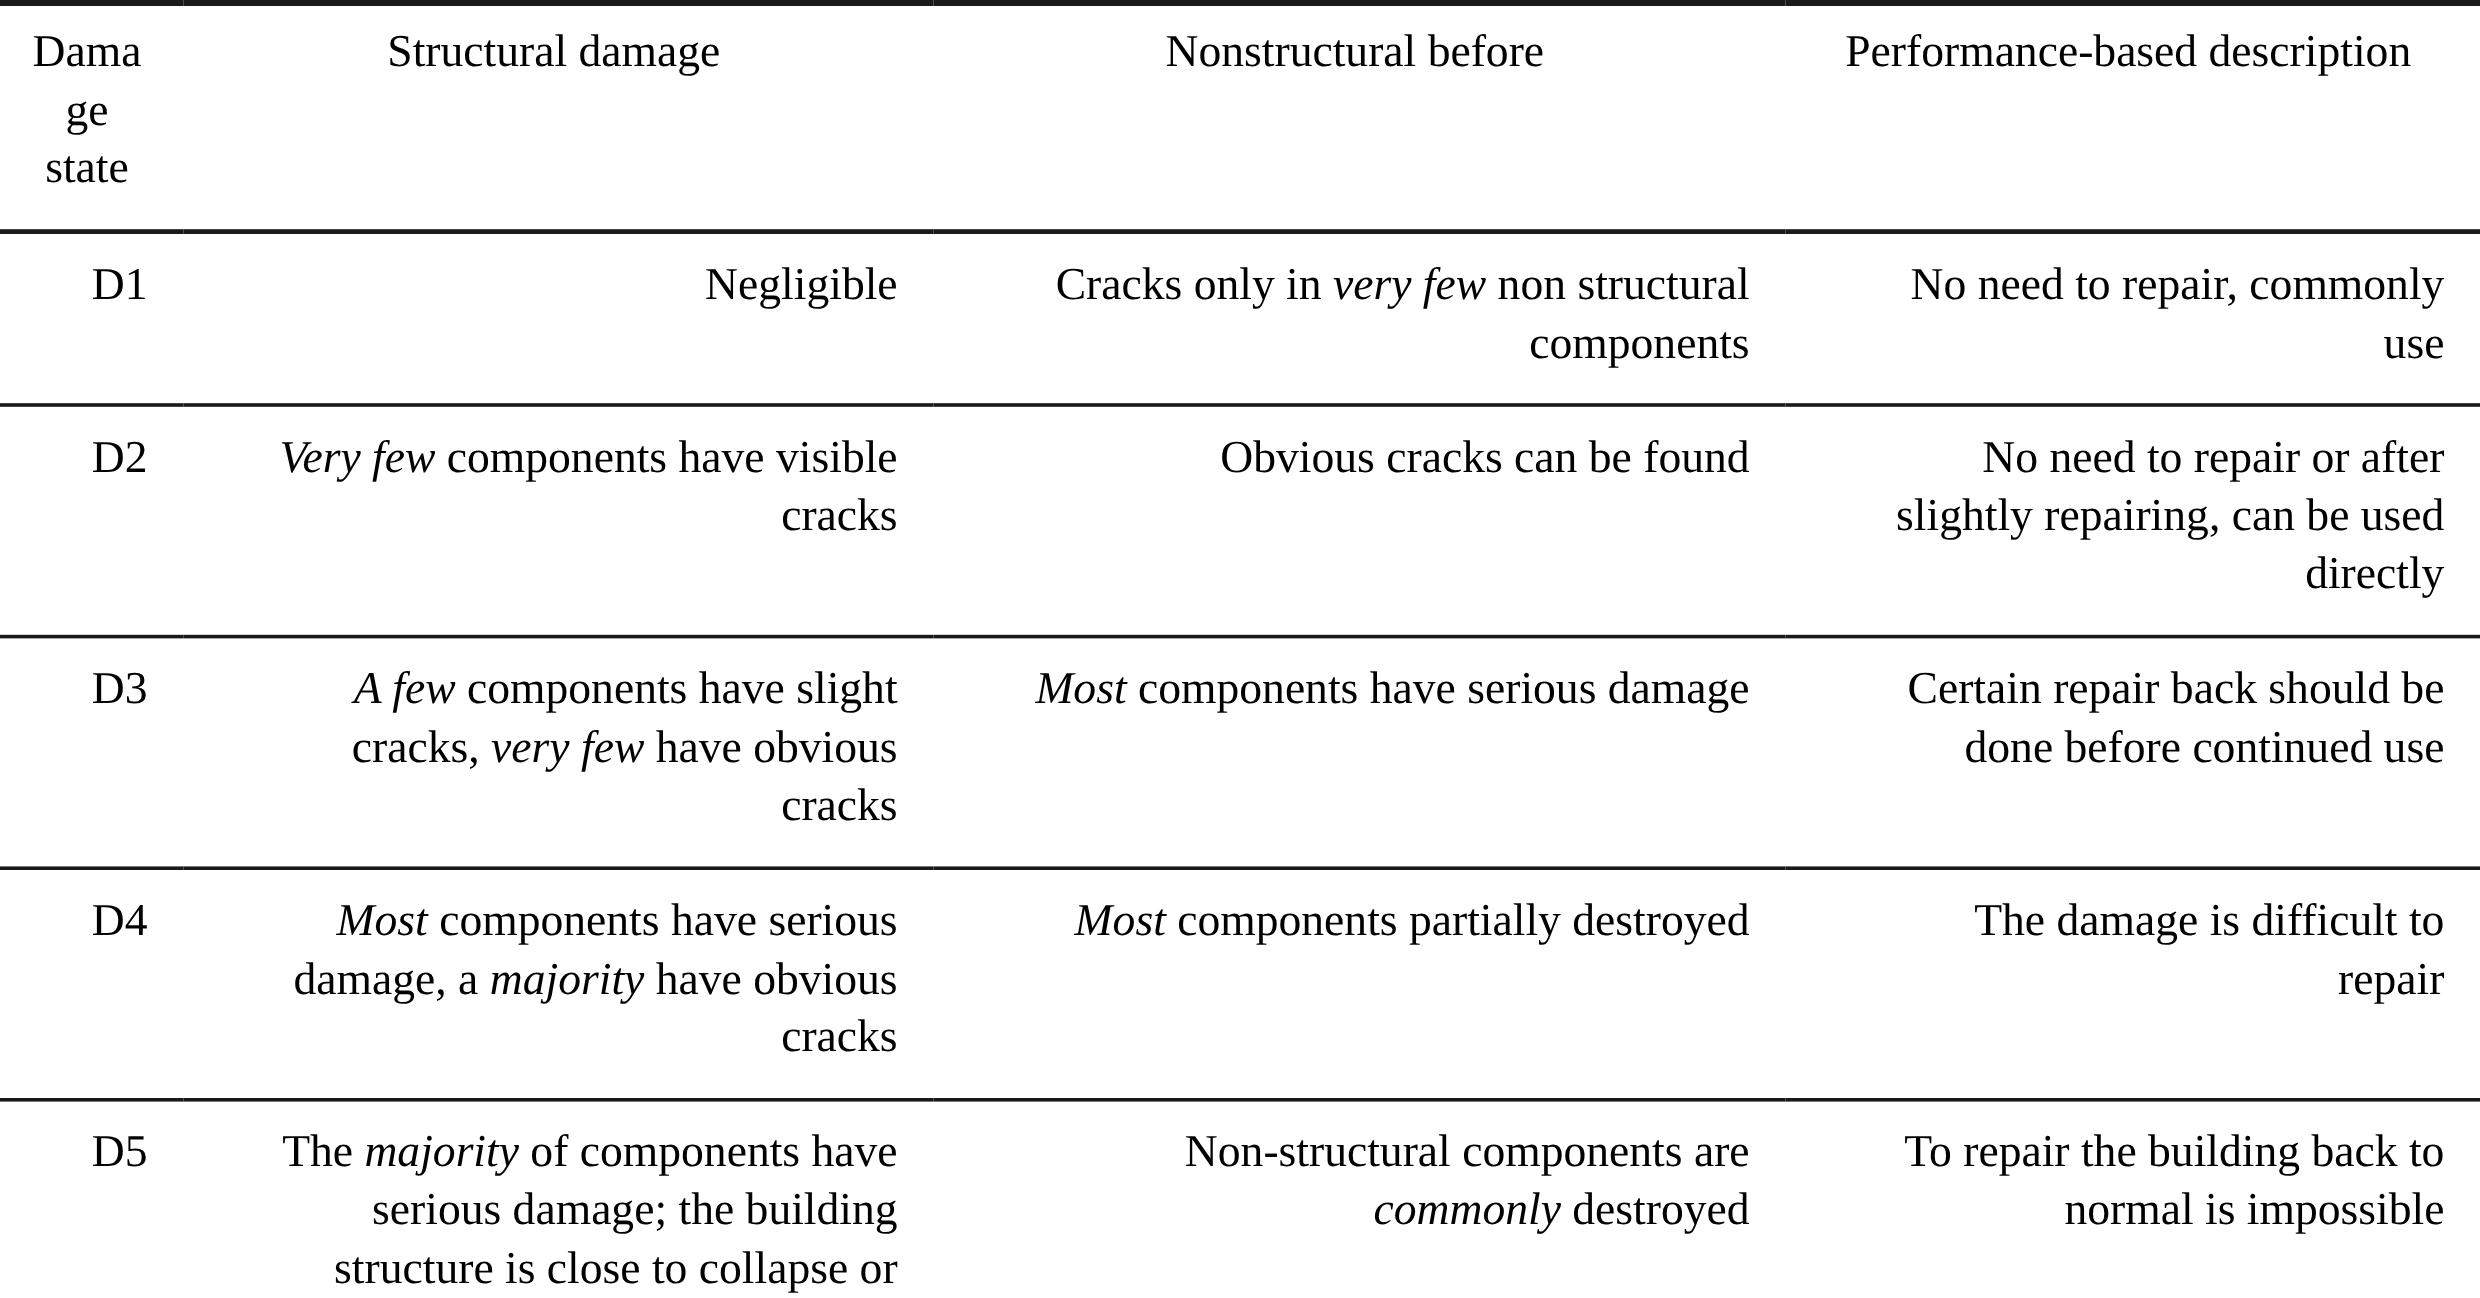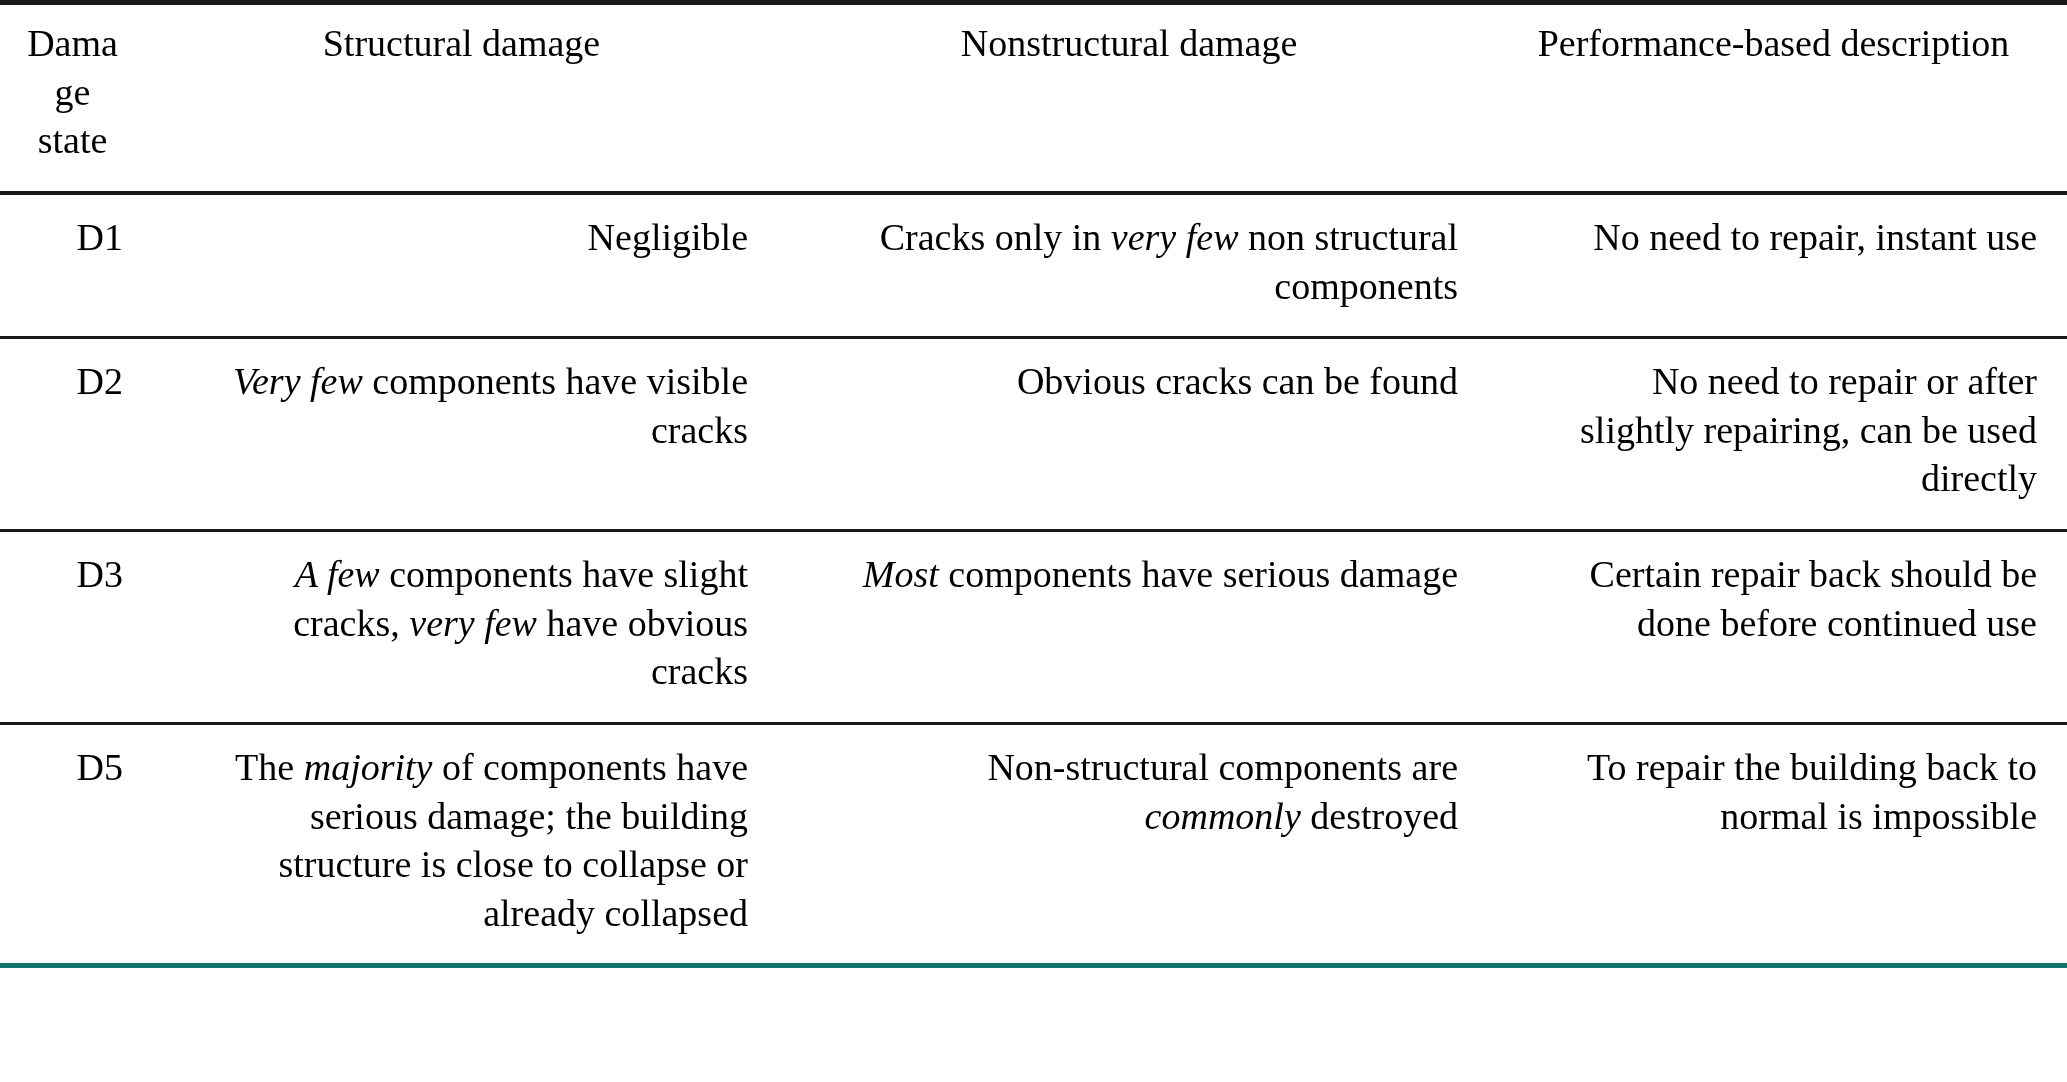--- a/index.html
+++ b/index.html
@@ -76,35 +76,35 @@
     <colgroup>
       <col class="c-state">
       <col class="c-structural">
       <col class="c-nonstructural">
       <col class="c-performance">
     </colgroup>
     <thead class="table-head">
       <tr class="header-row">
         <th class="state-col">Damage state</th>
         <th>Structural damage</th>
-        <th>Nonstructural damage</th>
+        <th>Nonstructural before</th>
         <th>Performance-based description</th>
       </tr>
     </thead>
     <tbody class="table-body">
       <tr class="data-row">
         <td class="state-cell">D1</td>
         <td>
             <span class="cell-text">Negligible</span>
           </td>
         <td>
             <span class="cell-text">Cracks only in <em>very few</em> non structural components</span>
           </td>
         <td>
-            <span class="cell-text">No need to repair, instant use</span>
+            <span class="cell-text">No need to repair, commonly use</span>
           </td>
       </tr>
       <tr class="data-row">
         <td class="state-cell">D2</td>
         <td>
             <span class="cell-text"><em>Very few</em> components have visible cracks</span>
           </td>
         <td>
             <span class="cell-text">Obvious cracks can be found</span>
           </td>
@@ -118,20 +118,32 @@
             <span class="cell-text"><em>A few</em> components have slight cracks, <em>very few</em> have obvious cracks</span>
           </td>
         <td>
             <span class="cell-text"><em>Most</em> components have serious damage</span>
           </td>
         <td>
             <span class="cell-text">Certain repair back should be done before continued use</span>
           </td>
       </tr>
       <tr class="data-row">
+        <td class="state-cell">D4</td>
+        <td>
+            <span class="cell-text"><em>Most</em> components have serious damage, a <em>majority</em> have obvious cracks</span>
+          </td>
+        <td>
+            <span class="cell-text"><em>Most</em> components partially destroyed</span>
+          </td>
+        <td>
+            <span class="cell-text">The damage is difficult to repair</span>
+          </td>
+      </tr>
+      <tr class="data-row">
         <td class="state-cell">D5</td>
         <td>
             <span class="cell-text">The <em>majority</em> of components have serious damage; the building structure is close to collapse or already collapsed</span>
           </td>
         <td>
             <span class="cell-text">Non-structural components are <em>commonly</em> destroyed</span>
           </td>
         <td>
             <span class="cell-text">To repair the building back to normal is impossible</span>
           </td>

